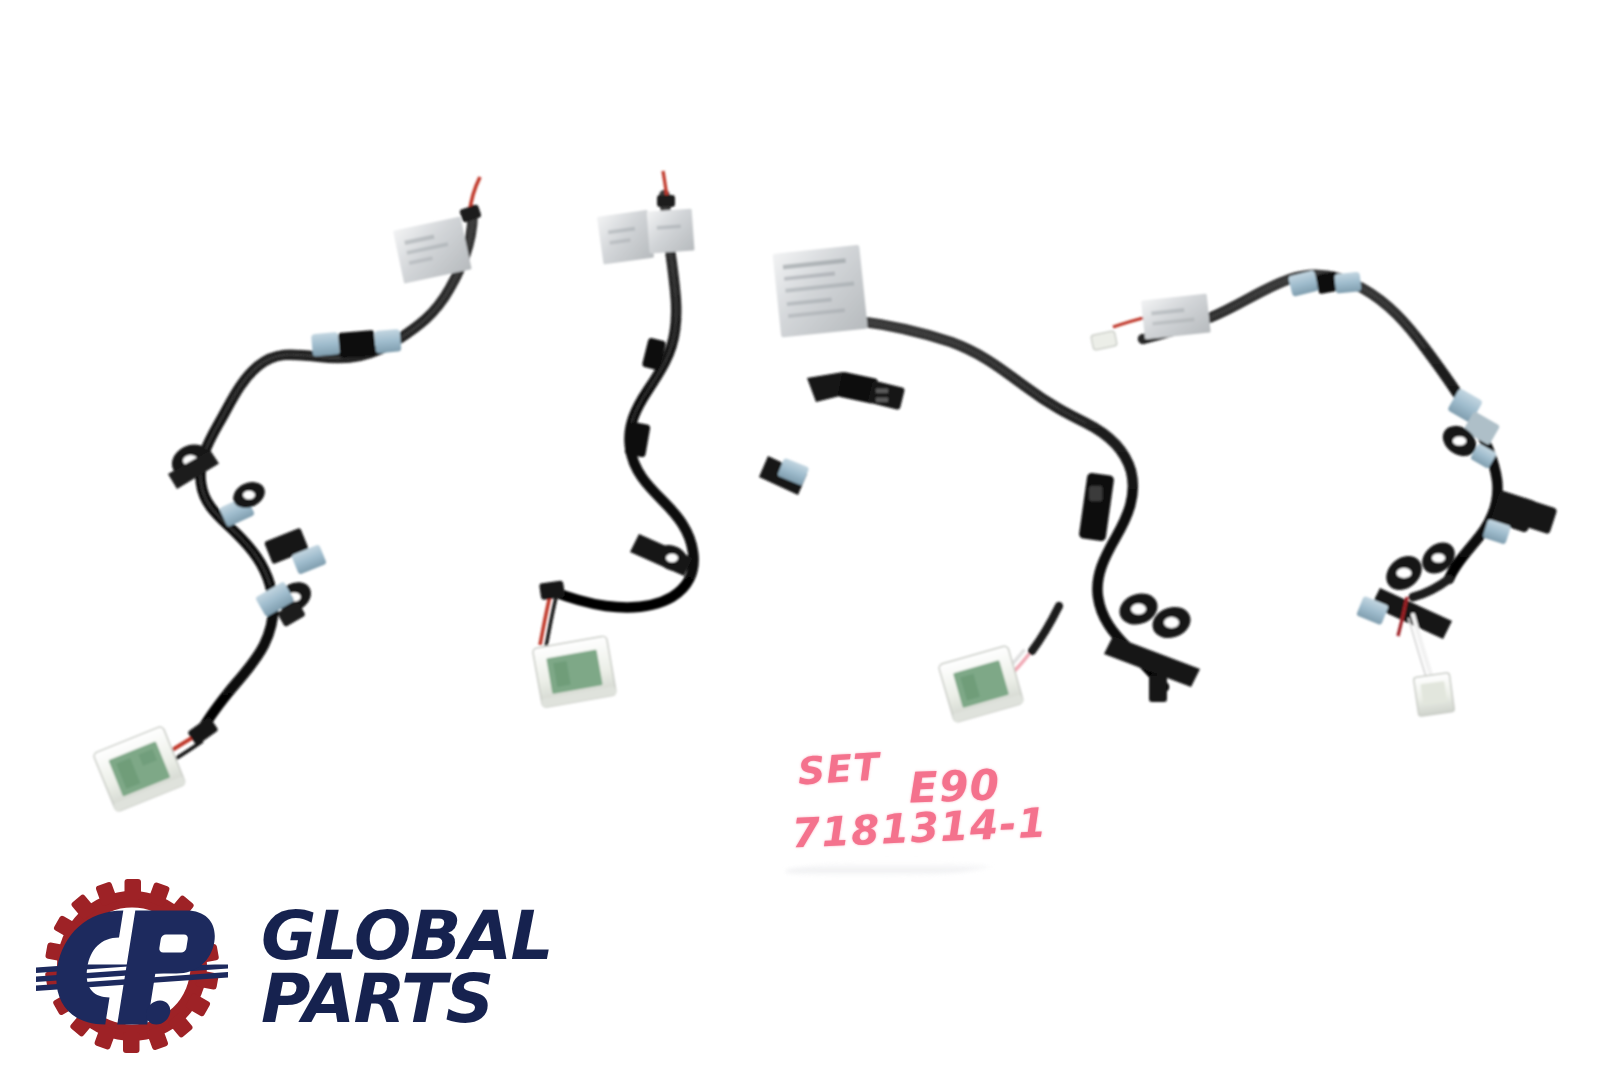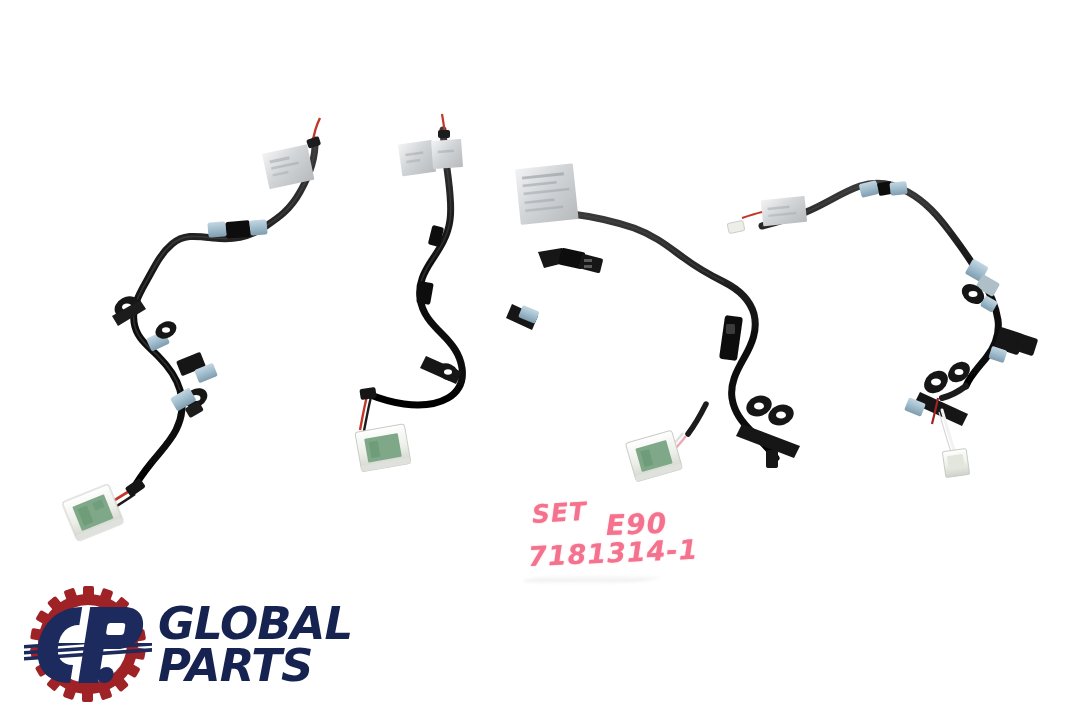--- a/index.html
+++ b/index.html
@@ -65,21 +65,21 @@
     display: flex;
     align-items: center;
   }
   #logo-mark {
     position: relative;
     width: 128px;
     height: 124px;
     flex: 0 0 auto;
   }
   #logo-text {
-    margin-left: 6px;
+    margin-left: 22px;
     display: flex;
     flex-direction: column;
     justify-content: center;
     line-height: .92;
   }
   #logo-text span {
     font-family: "DejaVu Sans", sans-serif;
     font-weight: 700;
     font-style: italic;
     font-size: 45px;

